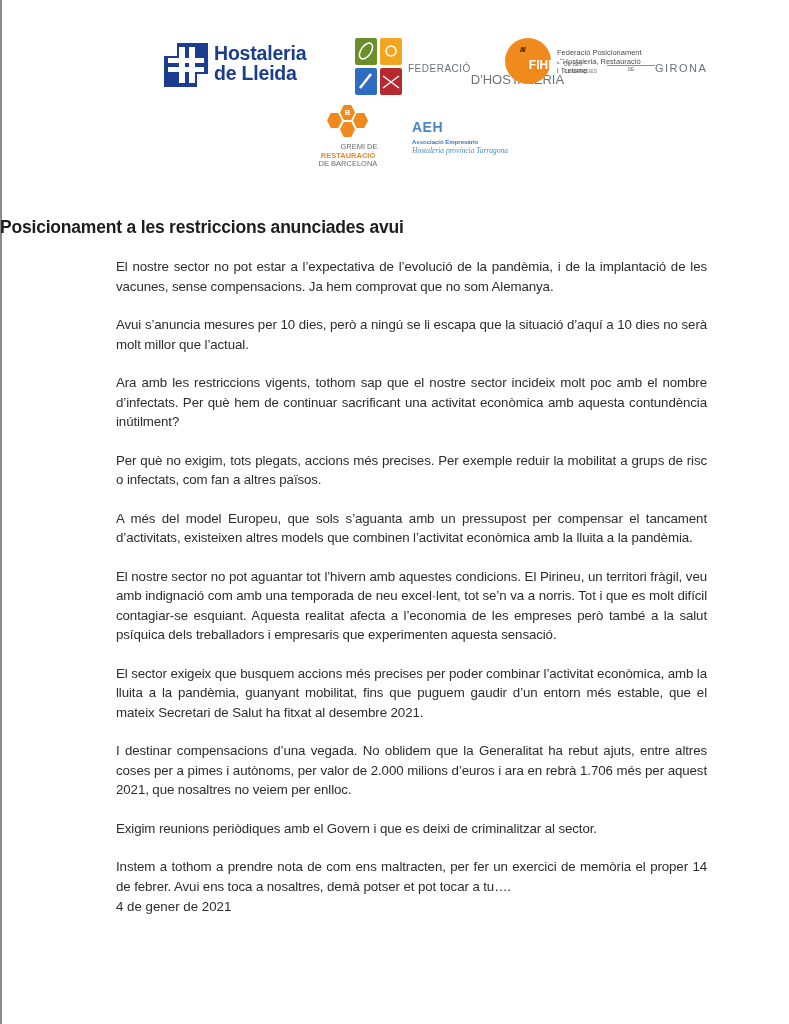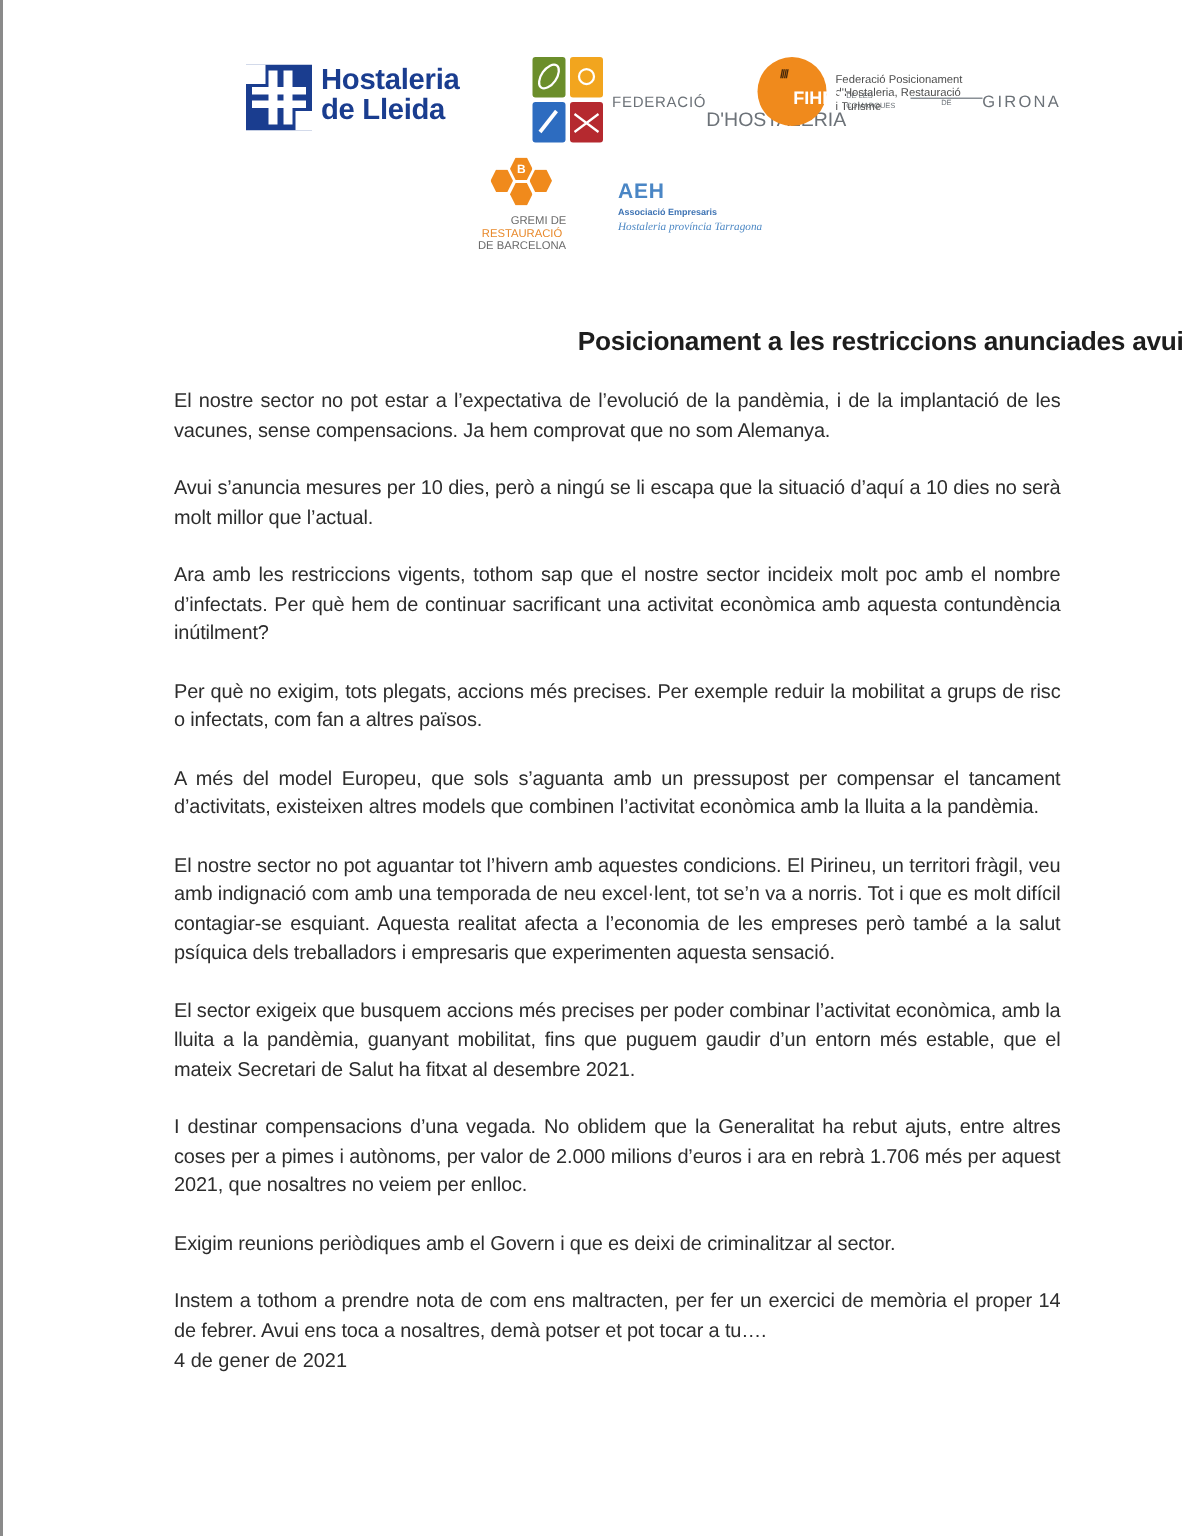--- a/index.html
+++ b/index.html
@@ -24,30 +24,30 @@
 
   .fihrt { left: 505px; top: 36px; width: 150px; height: 50px; display: flex; align-items: center; }
   .fihrt-circle { width: 46px; height: 46px; border-radius: 50%; background: #f08a1c; color: #fff; font-weight: bold; font-size: 12px; display: flex; align-items: center; justify-content: center; position: relative; }
   .fihrt-stripes { position: absolute; top: 7px; left: 15px; font-size: 8px; letter-spacing: -1px; color: #4a2a0a; }
   .fihrt-text { margin-left: 6px; font-size: 7.5px; line-height: 9px; color: #4d4d4d; }
 
   .grb { left: 308px; top: 105px; width: 80px; height: 75px; display: flex; flex-direction: column; align-items: center; }
   .grb-hex { width: 52px; height: 36px; position: relative; }
   .hex { position: absolute; width: 15px; height: 15px; background: #f08a1c; clip-path: polygon(25% 0, 75% 0, 100% 50%, 75% 100%, 25% 100%, 0 50%); color: #fff; font-size: 8px; font-weight: bold; display: flex; align-items: center; justify-content: center; }
   .grb-t1 { font-size: 7.5px; color: #6a6a6a; line-height: 8px; margin-top: 2px; padding-left: 22px; }
-  .grb-t2 { font-size: 7.5px; color: #e8892b; font-weight: normal; line-height: 9px; }
+  .grb-t2 { font-size: 7.5px; color: #e8892b; font-weight: bold; line-height: 9px; }
   .grb-t3 { font-size: 7.5px; color: #6a6a6a; line-height: 8px; }
 
   .aeh { left: 412px; top: 118px; width: 125px; height: 52px; display: flex; flex-direction: column; align-items: flex-start; }
   .aeh-t1 { font-size: 14px; font-weight: bold; color: #4a86c5; line-height: 18px; letter-spacing: 0.5px; }
   .aeh-t2 { font-size: 6px; font-weight: bold; color: #3f74b4; line-height: 8px; margin-top: 2px; }
   .aeh-t3 { font-size: 7.5px; font-style: italic; color: #4d88c4; font-family: Liberation Serif, serif; line-height: 10px; }
 
   
-  .title { position: absolute; left: 0; width: 789px; top: 217px; text-align: right; font-size: 17.5px; font-weight: bold; color: #1d1d1d; letter-spacing: -0.2px; }
+  .title { position: absolute; left: 0; width: 789px; top: 217px; text-align: left; font-size: 17.5px; font-weight: bold; color: #1d1d1d; letter-spacing: -0.2px; }
   .body { position: absolute; left: 116px; top: 257px; width: 591px; }
   .para { font-size: 13.3px; line-height: 19.5px; text-align: justify; margin-bottom: 19px; color: #2d2d2d; letter-spacing: -0.1px; }
   .date { position: absolute; left: 116px; top: 899px; font-size: 13.3px; color: #2d2d2d; }
 </style>
 </head>
 <body>
 
 <div class="left-border"></div>
 
 <div class="logo hdl">

